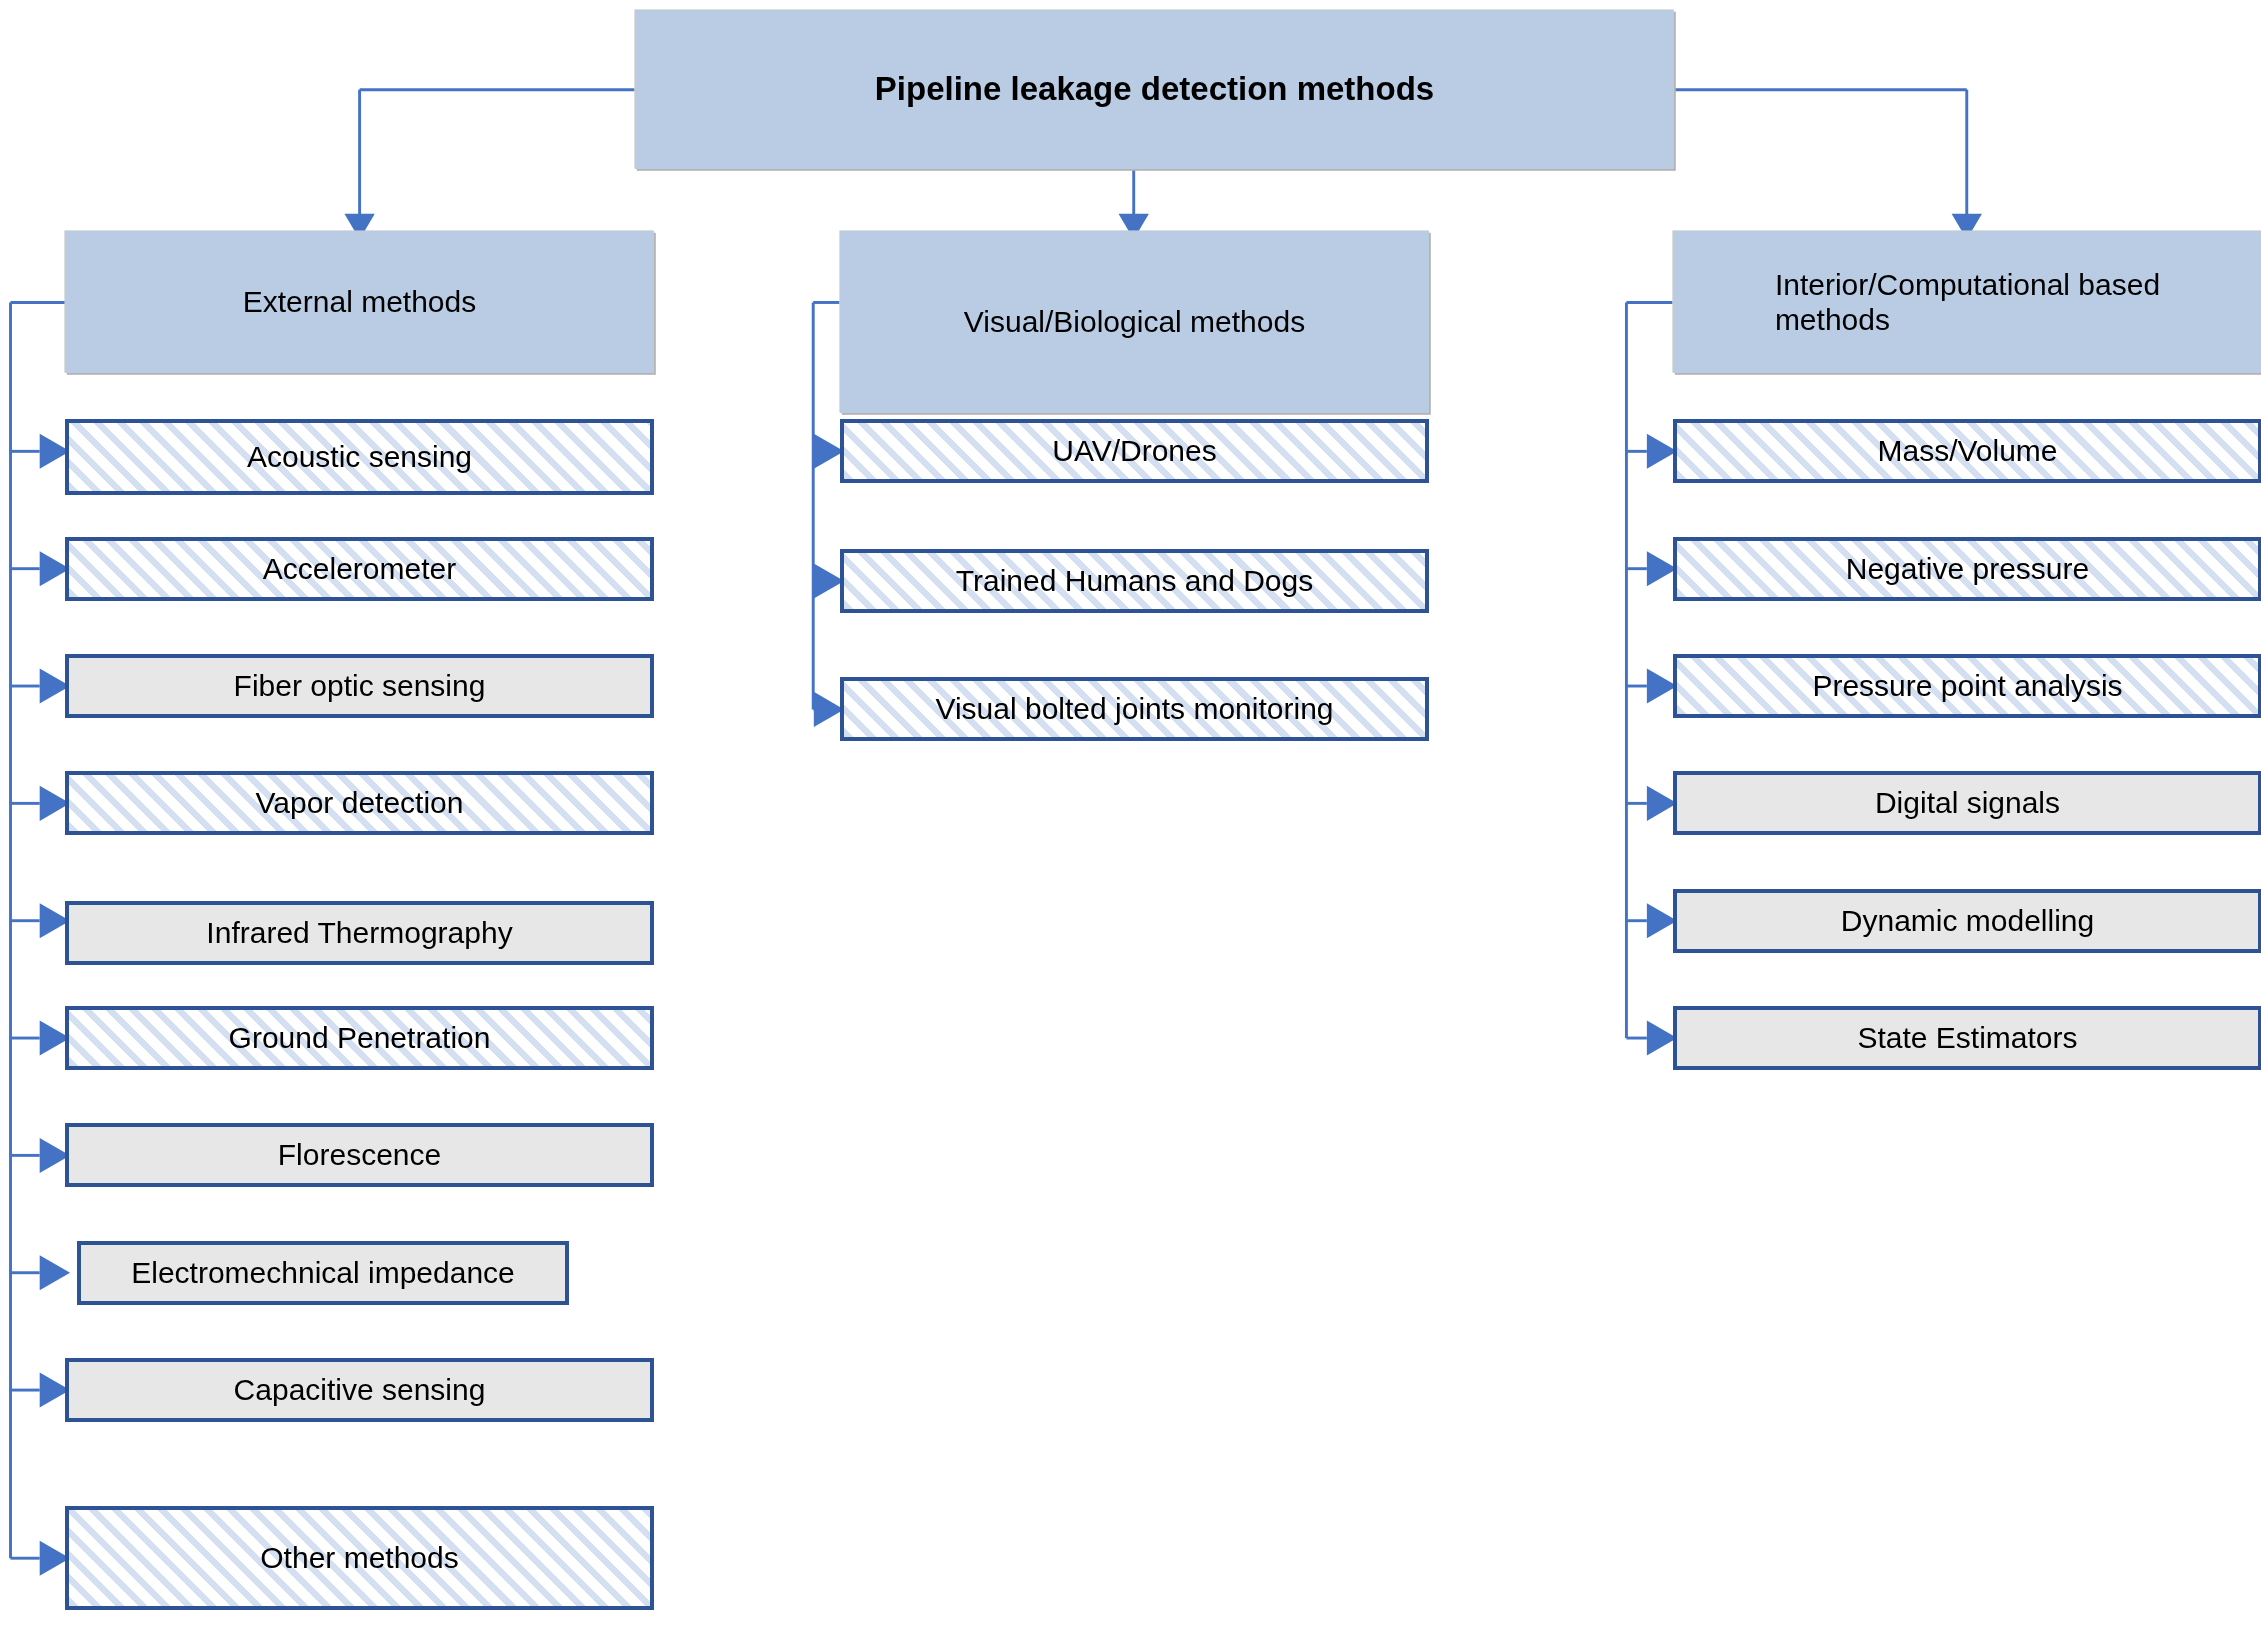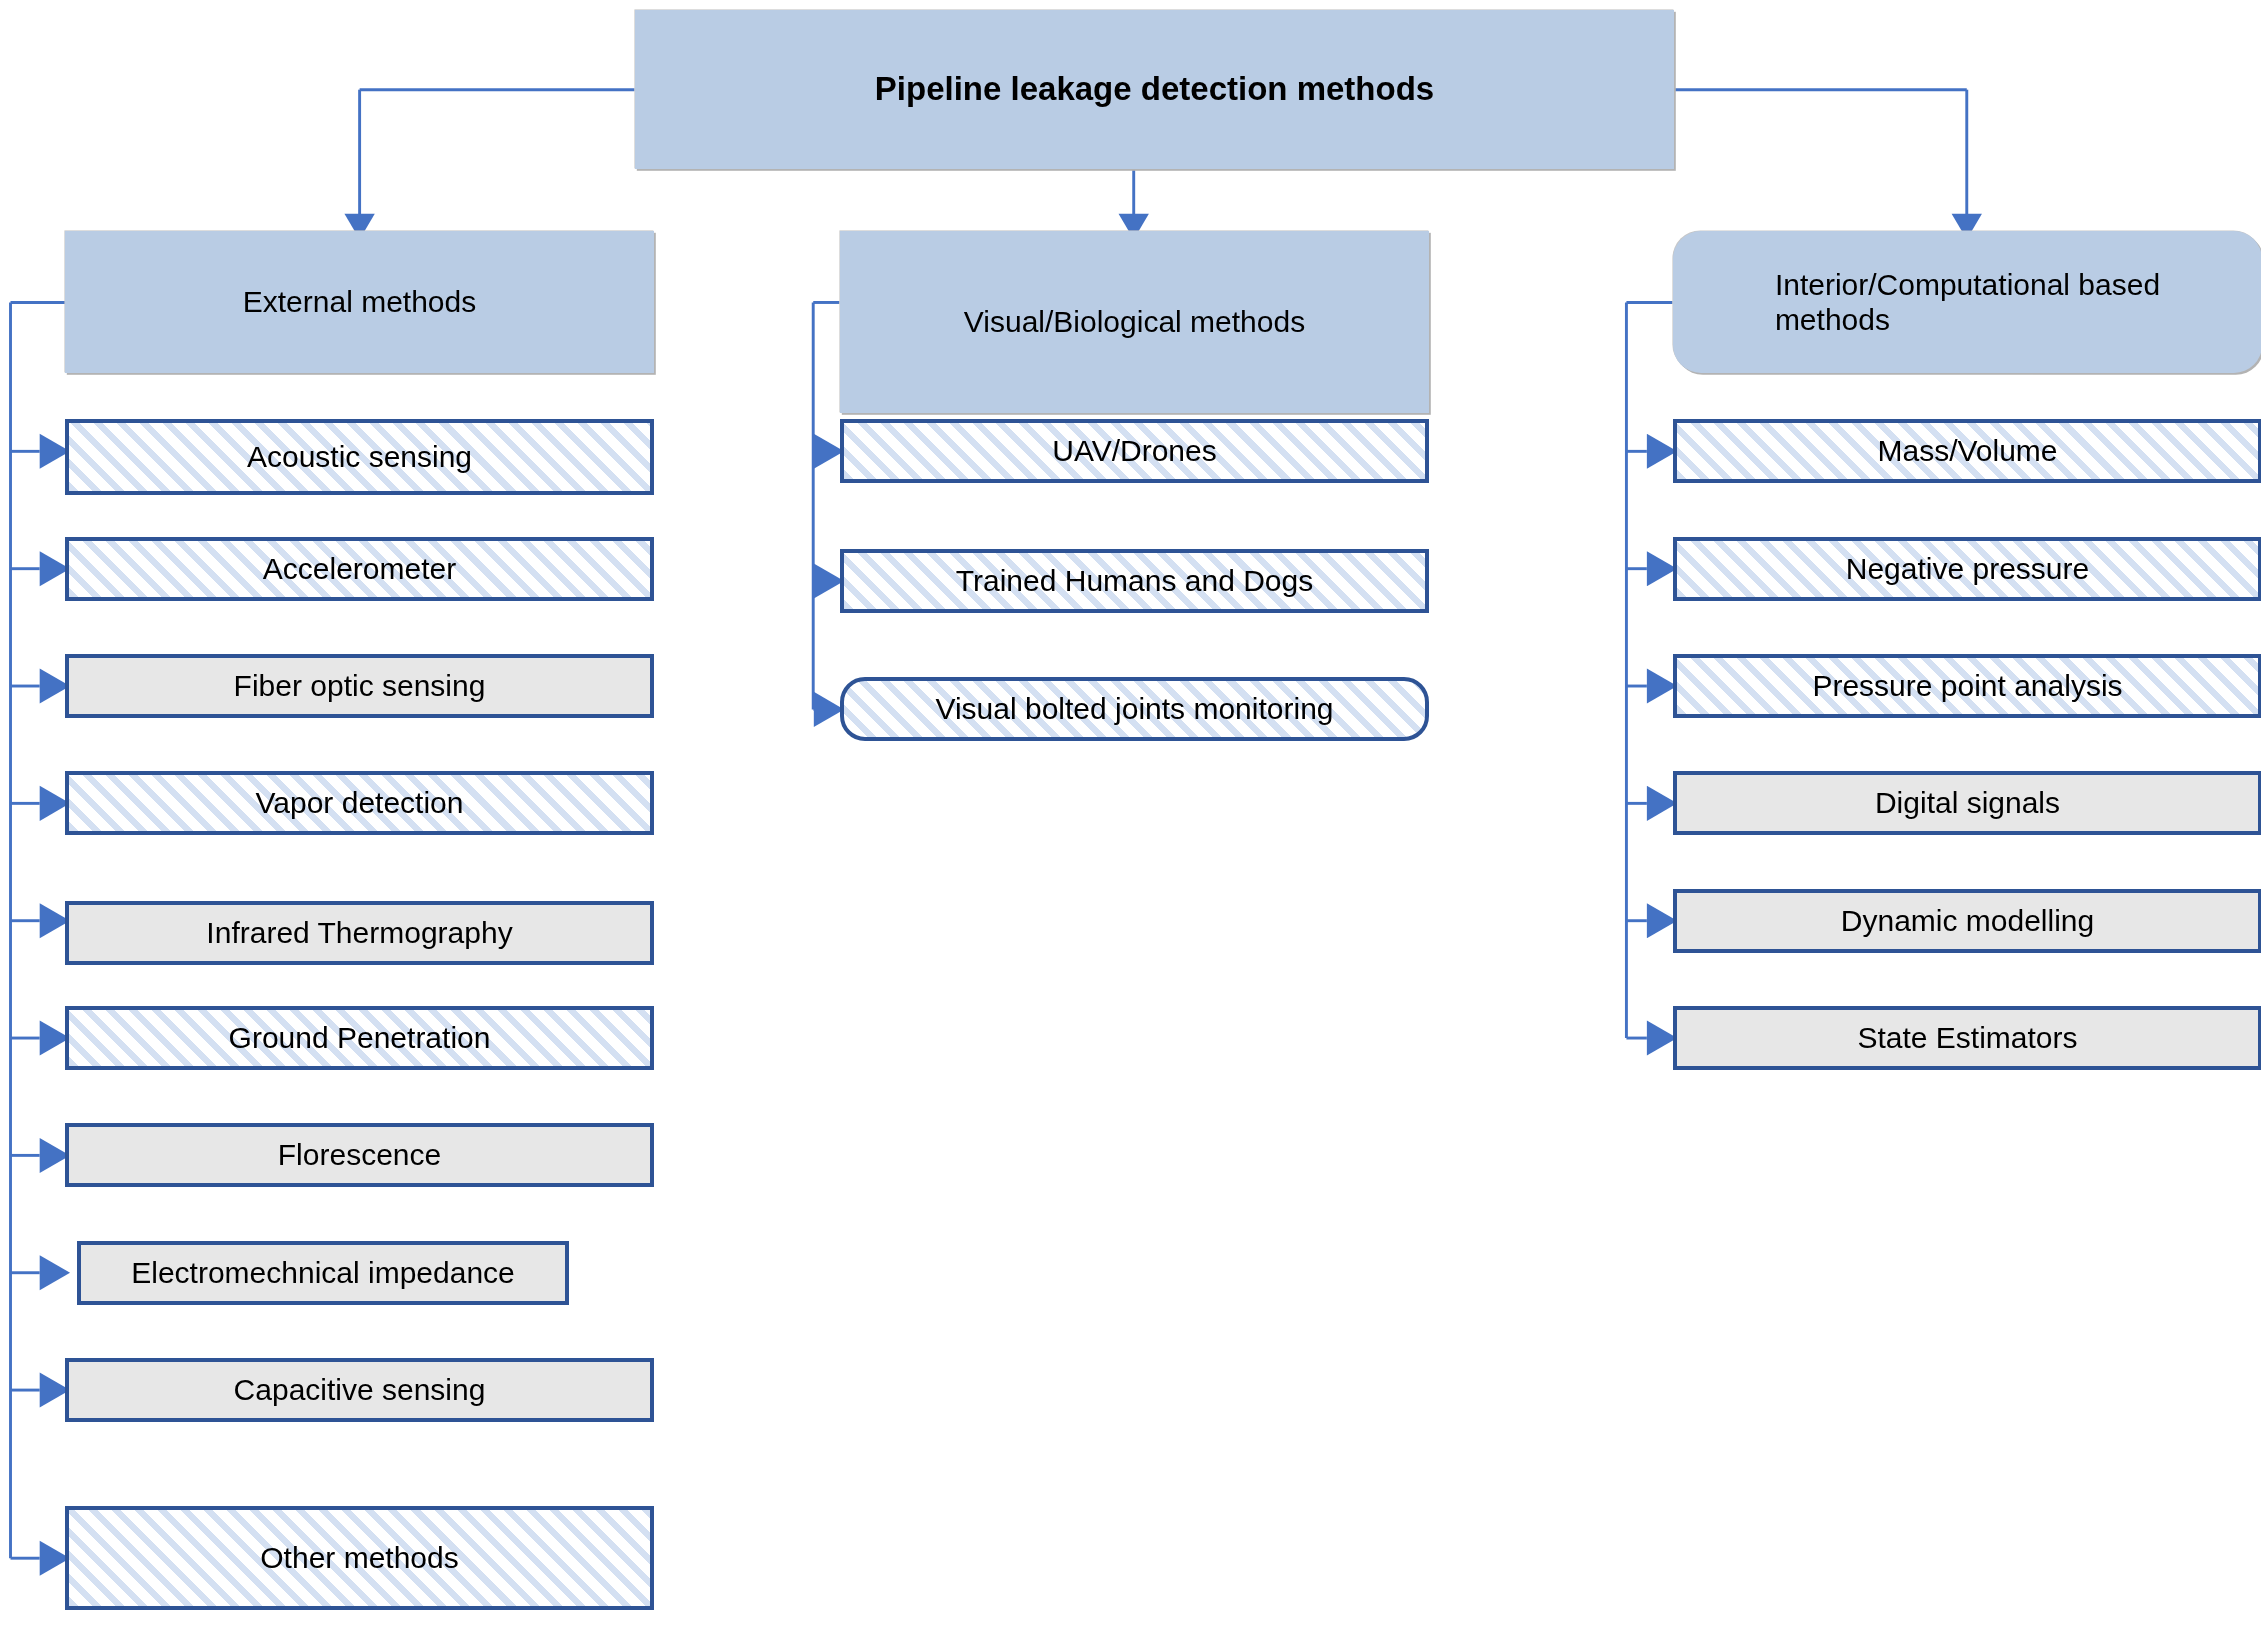--- a/index.html
+++ b/index.html
@@ -173,24 +173,24 @@
       </div>
       <div class="node header" style="left: 840px; top: 231px; width: 589px; height: 182px;">
         <span class="node-label">Visual/Biological methods</span>
       </div>
       <div class="node leaf hatch" style="left: 840px; top: 419px; width: 589px; height: 64px;">
         <span class="node-label">UAV/Drones</span>
       </div>
       <div class="node leaf hatch" style="left: 840px; top: 549px; width: 589px; height: 64px;">
         <span class="node-label">Trained Humans and Dogs</span>
       </div>
-      <div class="node leaf hatch" style="left: 840px; top: 677px; width: 589px; height: 64px; border-radius: 25px;">
+      <div class="node leaf hatch" style="left: 840px; top: 677px; width: 589px; height: 64px;">
         <span class="node-label">Visual bolted joints monitoring</span>
       </div>
-      <div class="node header" style="left: 1673px; top: 231px; width: 589px; height: 142px; border-radius: 28px;">
+      <div class="node header" style="left: 1673px; top: 231px; width: 589px; height: 142px;">
         <span class="node-label">Interior/Computational based
 methods</span>
       </div>
       <div class="node leaf hatch" style="left: 1673px; top: 419px; width: 589px; height: 64px;">
         <span class="node-label">Mass/Volume</span>
       </div>
       <div class="node leaf hatch" style="left: 1673px; top: 537px; width: 589px; height: 64px;">
         <span class="node-label">Negative pressure</span>
       </div>
       <div class="node leaf hatch" style="left: 1673px; top: 654px; width: 589px; height: 64px;">

